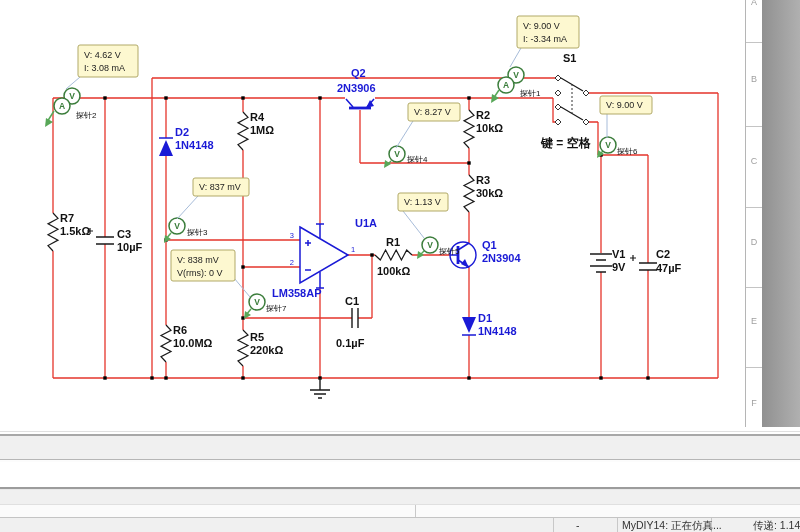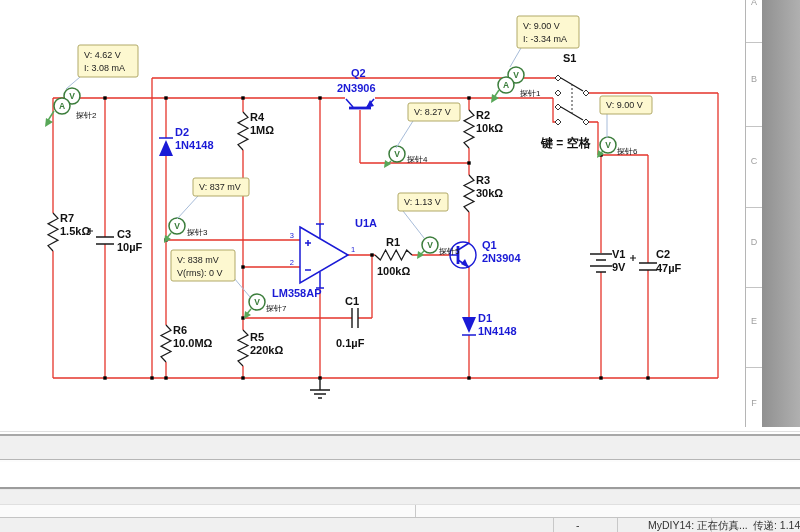--- a/index.html
+++ b/index.html
@@ -349,17 +349,17 @@
   <div class="strip" style="top:505px;height:12px;background:#fbfbfb">
     <div class="vline" style="left:415px"></div>
   </div>
   <div class="strip" style="top:517px;height:1px;background:#c4c4c4"></div>
 
   <div id="statusbar">
     <div class="sep" style="left:553px"></div>
     <div class="sep" style="left:617px"></div>
     <div class="sep" style="left:711px"></div>
     <span class="scell" style="left:576px">-</span>
-    <span class="scell" style="left:648px">MyDIY14: 正在仿真...</span>
+    <span class="scell" style="left:622px">MyDIY14: 正在仿真...</span>
     <span class="scell" style="left:753px">传递: 1.147 ks</span>
   </div>
 
 </div>
 
 </body></html>

